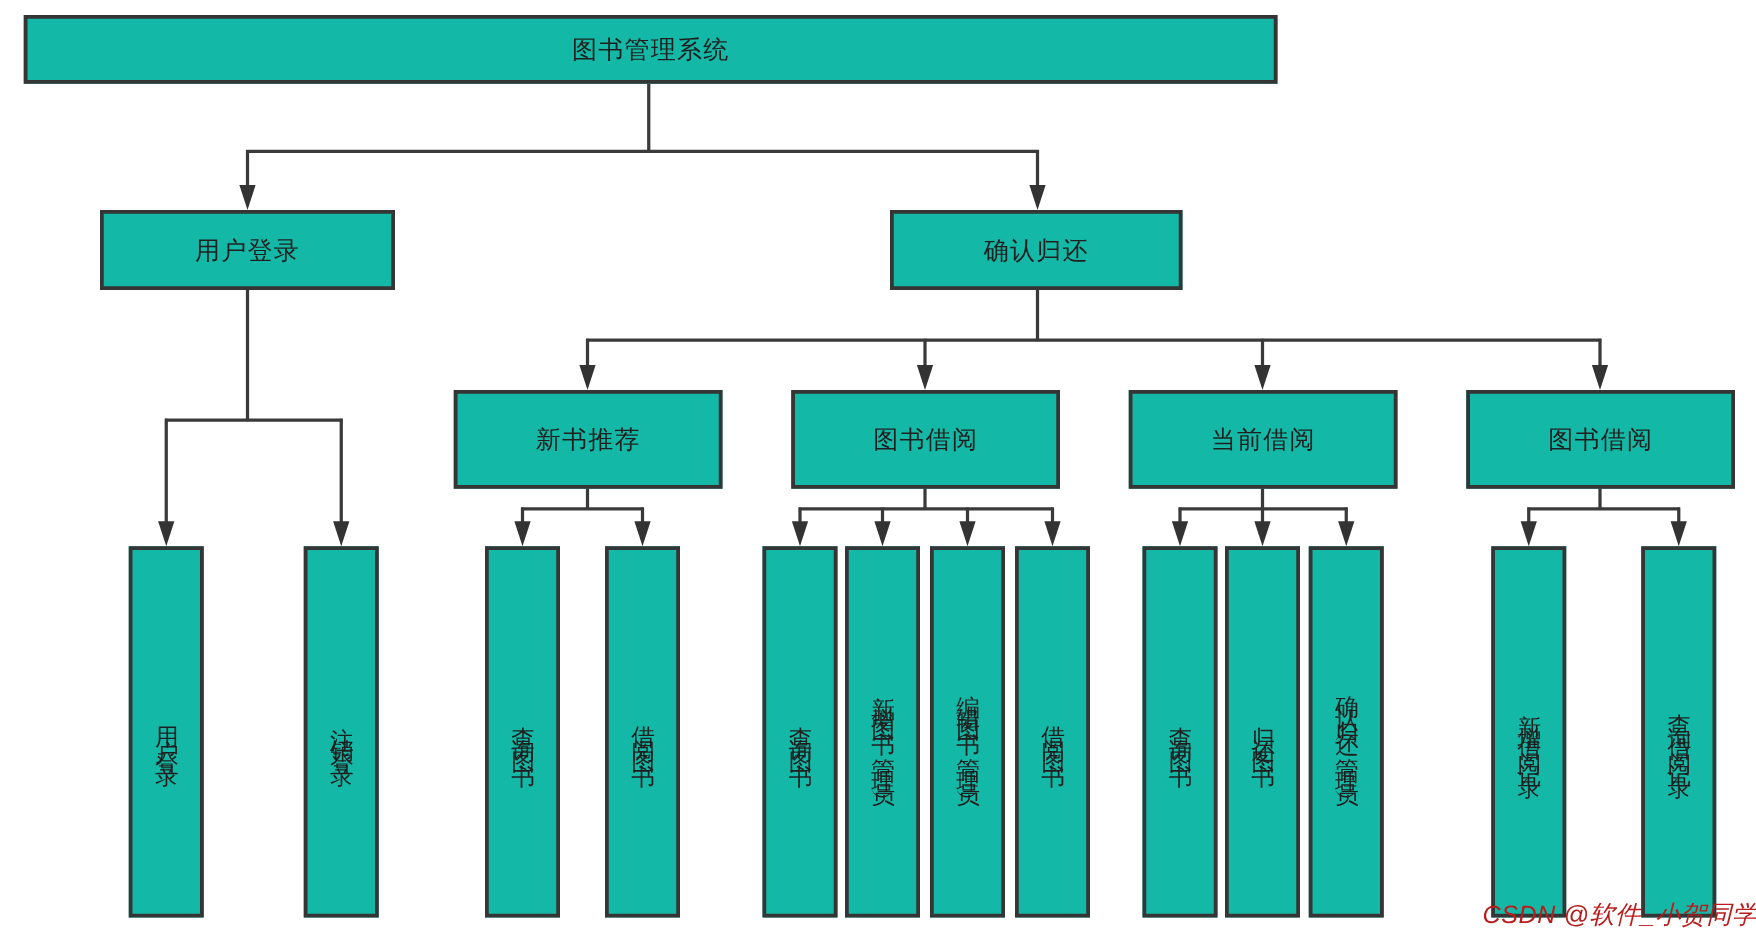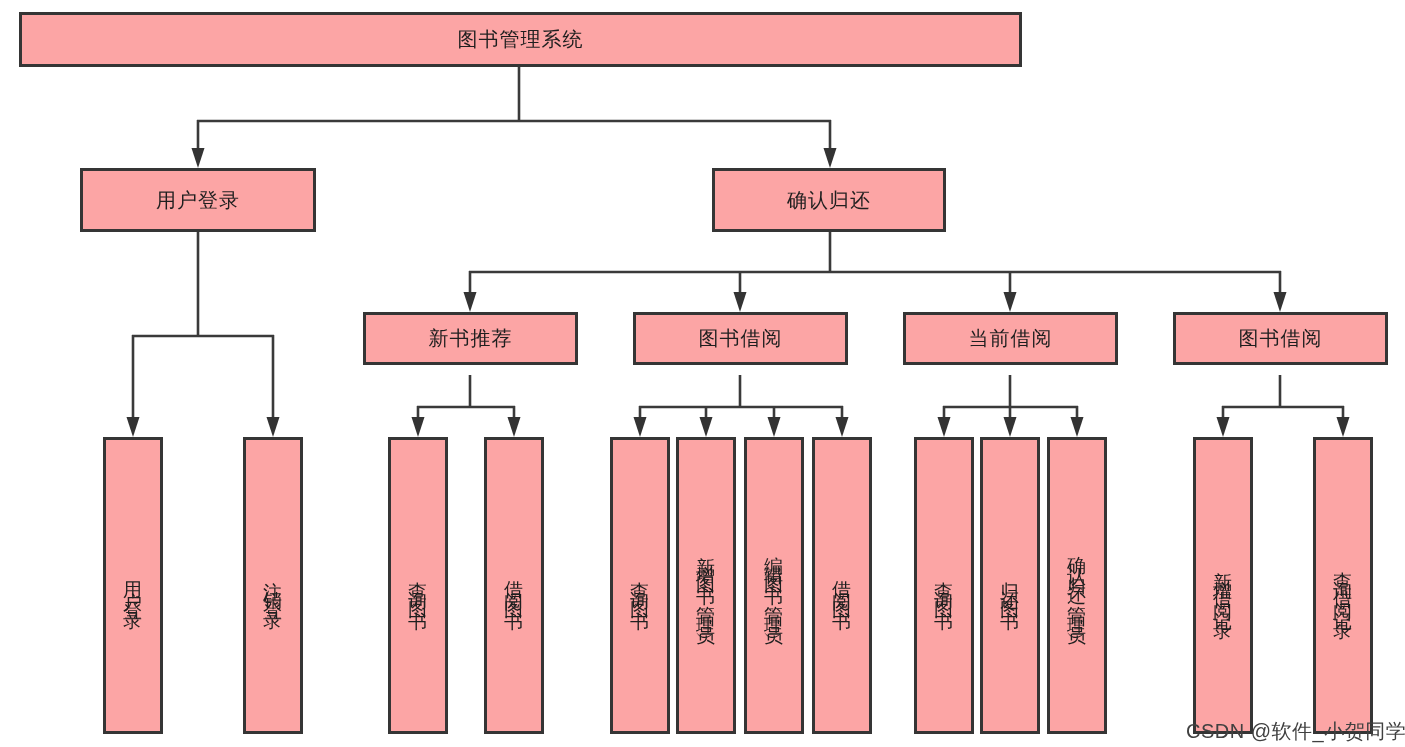--- a/index.html
+++ b/index.html
@@ -9,48 +9,48 @@
     font-family: "Liberation Sans", "DejaVu Sans", sans-serif;
     color: #1f1f1f;
   }
   svg.wires {
     position: absolute; left: 0; top: 0; z-index: 1;
   }
   svg.wires line { stroke: #3a3a3a; stroke-width: 2.6; }
   svg.wires polygon { fill: #333333; stroke: none; }
   .box {
     position: absolute; box-sizing: border-box;
-    background: #fca5a5; border: 3px solid #353535;
+    background: #14b8a6; border: 3px solid #353535;
     display: flex; align-items: center; justify-content: center;
     z-index: 2; text-align: center;
   }
   .h-box { font-size: 20px; letter-spacing: 1px; }
   .v-box {
     writing-mode: vertical-rl; text-orientation: mixed;
     font-size: 19px; letter-spacing: 10px;
     width: 60px; top: 437px; height: 297px;
     line-height: 1;
   }
   
   .b-root  { left: 19px;  top: 12px;  width: 1003px; height: 55px; }
   .b-login { left: 80px;  top: 168px; width: 236px;  height: 64px; }
   .b-mgmt  { left: 712px; top: 168px; width: 234px;  height: 64px; }
-  .b-l3    { top: 312px;  width: 215px; height: 53px; }
+  .b-l3    { top: 312px;  width: 215px; height: 79px; }
   .b-l3-0 { left: 363px; }  .b-l3-1 { left: 633px; }
   .b-l3-2 { left: 903px; }  .b-l3-3 { left: 1173px; }
   .v-0 { left: 103px; }  .v-1 { left: 243px; }
   .v-2 { left: 388px; }  .v-3 { left: 484px; }
   .v-4 { left: 610px; }  .v-5 { left: 676px; }
   .v-6 { left: 744px; }  .v-7 { left: 812px; }
   .v-8 { left: 914px; }  .v-9 { left: 980px; }  .v-10 { left: 1047px; }
   .v-11 { left: 1193px; } .v-12 { left: 1313px; }
   .watermark {
     position: absolute; left: 1186px; top: 718px;
-    z-index: 3; font-size: 20px; color: #404040;
-    letter-spacing: 0.5px; white-space: nowrap;
+    z-index: 3; font-size: 20px; color: #b91c1c;
+    letter-spacing: 0.5px; white-space: nowrap; font-style: italic;
   }
 </style>
 </head>
 <body>
 
 <svg class="wires" width="1405" height="747" viewBox="0 0 1405 747">
 
   <line x1="519" y1="67" x2="519" y2="122"></line>
   <line x1="197" y1="121" x2="831" y2="121"></line>
   <line x1="198" y1="120" x2="198" y2="153"></line>

